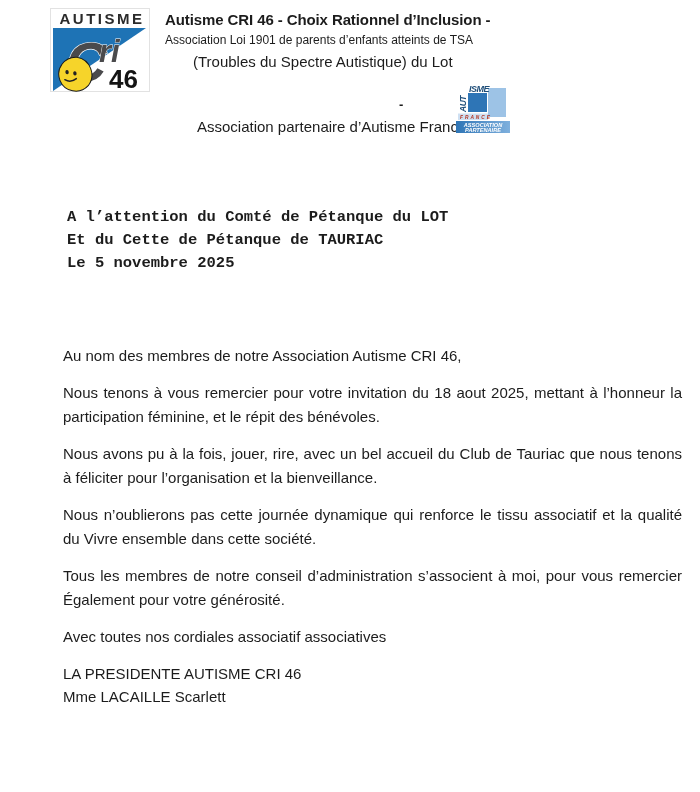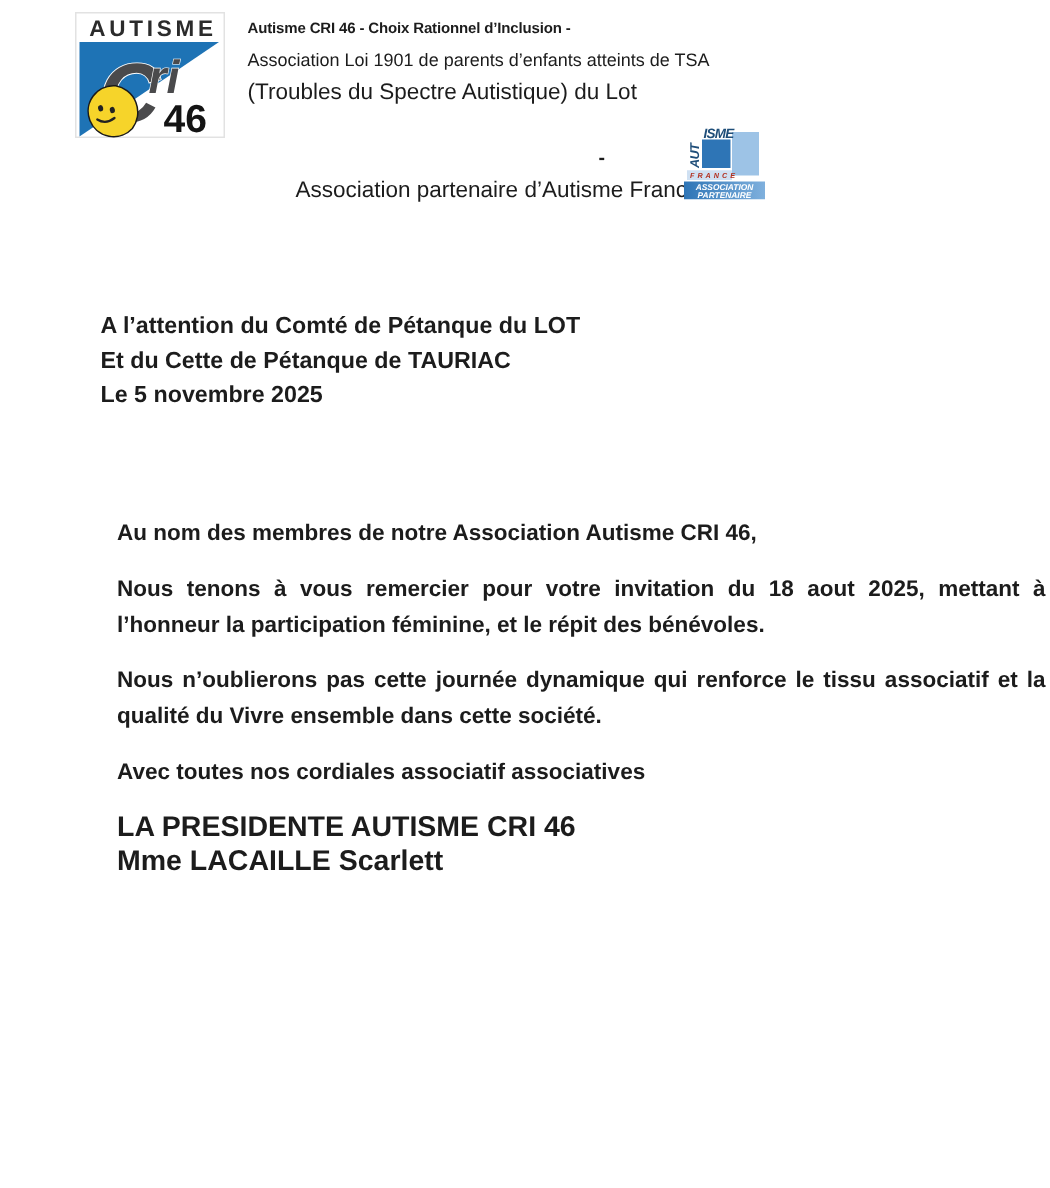--- a/index.html
+++ b/index.html
@@ -17,57 +17,57 @@
     position: absolute; left: 50px; top: 8px;
     width: 100px; height: 103px;
   }
   .cri-logo svg { display: block; }
 
   .header-block {
     position: absolute; left: 165px; top: 9px;
     width: 400px;
   }
   .header-title {
-    font-size: 10px; font-weight: 700; line-height: 21px;
+    font-size: 15px; font-weight: 700; line-height: 21px;
     letter-spacing: -0.1px;
   }
   .header-sub1 { font-size: 12px; line-height: 21px; }
-  .header-sub2 { font-size: 15px; line-height: 21px; }
+  .header-sub2 { font-size: 15px; line-height: 21px; margin-left: 28px; }
 
   .partner-text {
     position: absolute; left: 197px; top: 117px;
     font-size: 15px; line-height: 20px;
   }
   .stray-mark {
     position: absolute; left: 399px; top: 100px;
     font-size: 13px; font-weight: 700; line-height: 10px;
   }
   .af-logo {
     position: absolute; left: 456px; top: 84px;
     width: 54px; height: 49px; font-style: italic;
   }
   .af-logo svg { display: block; }
 
   
   .recipient-block {
     position: absolute; left: 67px; top: 206px;
     font-size: 15.5px; font-weight: 700; line-height: 23px;
     white-space: nowrap;
+    font-family: Liberation Mono, monospace;
   }
   .letter-body {
-    position: absolute; left: 78px; top: 344px;
+    position: absolute; left: 63px; top: 344px;
     width: 619px;
     font-size: 15px; line-height: 24px;
     text-align: justify;
-    font-weight: bold;
   }
   .letter-body p { margin: 0 0 13px 0; }
   .letter-body p.no-justify { text-align: left; }
   .signature-block {
-    font-size: 19px; line-height: 23px; text-align: left;
+    font-size: 15px; line-height: 23px; text-align: left;
   }
 </style>
 </head>
 <body>
 
 <div class="cri-logo">
   <svg width="100" height="84" viewBox="0 0 100 84" xmlns="http://www.w3.org/2000/svg">
     <rect x="0.5" y="0.5" width="99" height="83" fill="#ffffff" stroke="#e2e2e2" stroke-width="1"></rect>
     <polygon points="3,20 96,20 3,83" fill="#1e73b5"></polygon>
     <text x="52" y="16" text-anchor="middle" font-size="15" font-weight="600" letter-spacing="2.5" fill="#2b2b2b">AUTISME</text>
@@ -116,19 +116,21 @@
 
 <div class="recipient-block">
   <div>A l’attention du Comté de Pétanque du LOT</div>
   <div>Et du Cette de Pétanque de TAURIAC</div>
   <div>Le 5 novembre 2025</div>
 </div>
 
 <div class="letter-body">
   <p class="no-justify">Au nom des membres de notre Association Autisme CRI  46,</p>
   <p>Nous tenons à vous remercier pour votre invitation du 18 aout 2025, mettant à l’honneur la participation féminine, et le répit des bénévoles.</p>
+  <p>Nous avons pu à la fois, jouer, rire, avec un bel accueil du Club de Tauriac que nous tenons à féliciter pour l’organisation et la bienveillance.</p>
   <p>Nous n’oublierons pas cette journée dynamique qui renforce le tissu associatif et la qualité du Vivre ensemble dans cette société.</p>
+  <p>Tous les membres de notre conseil d’administration s’associent à moi, pour vous remercier Également pour votre générosité.</p>
   <p class="no-justify">Avec toutes nos cordiales associatif associatives</p>
   <div class="signature-block">
     <div>LA PRESIDENTE AUTISME CRI 46</div>
     <div>Mme LACAILLE Scarlett</div>
   </div>
 </div>
 
 </body></html>

